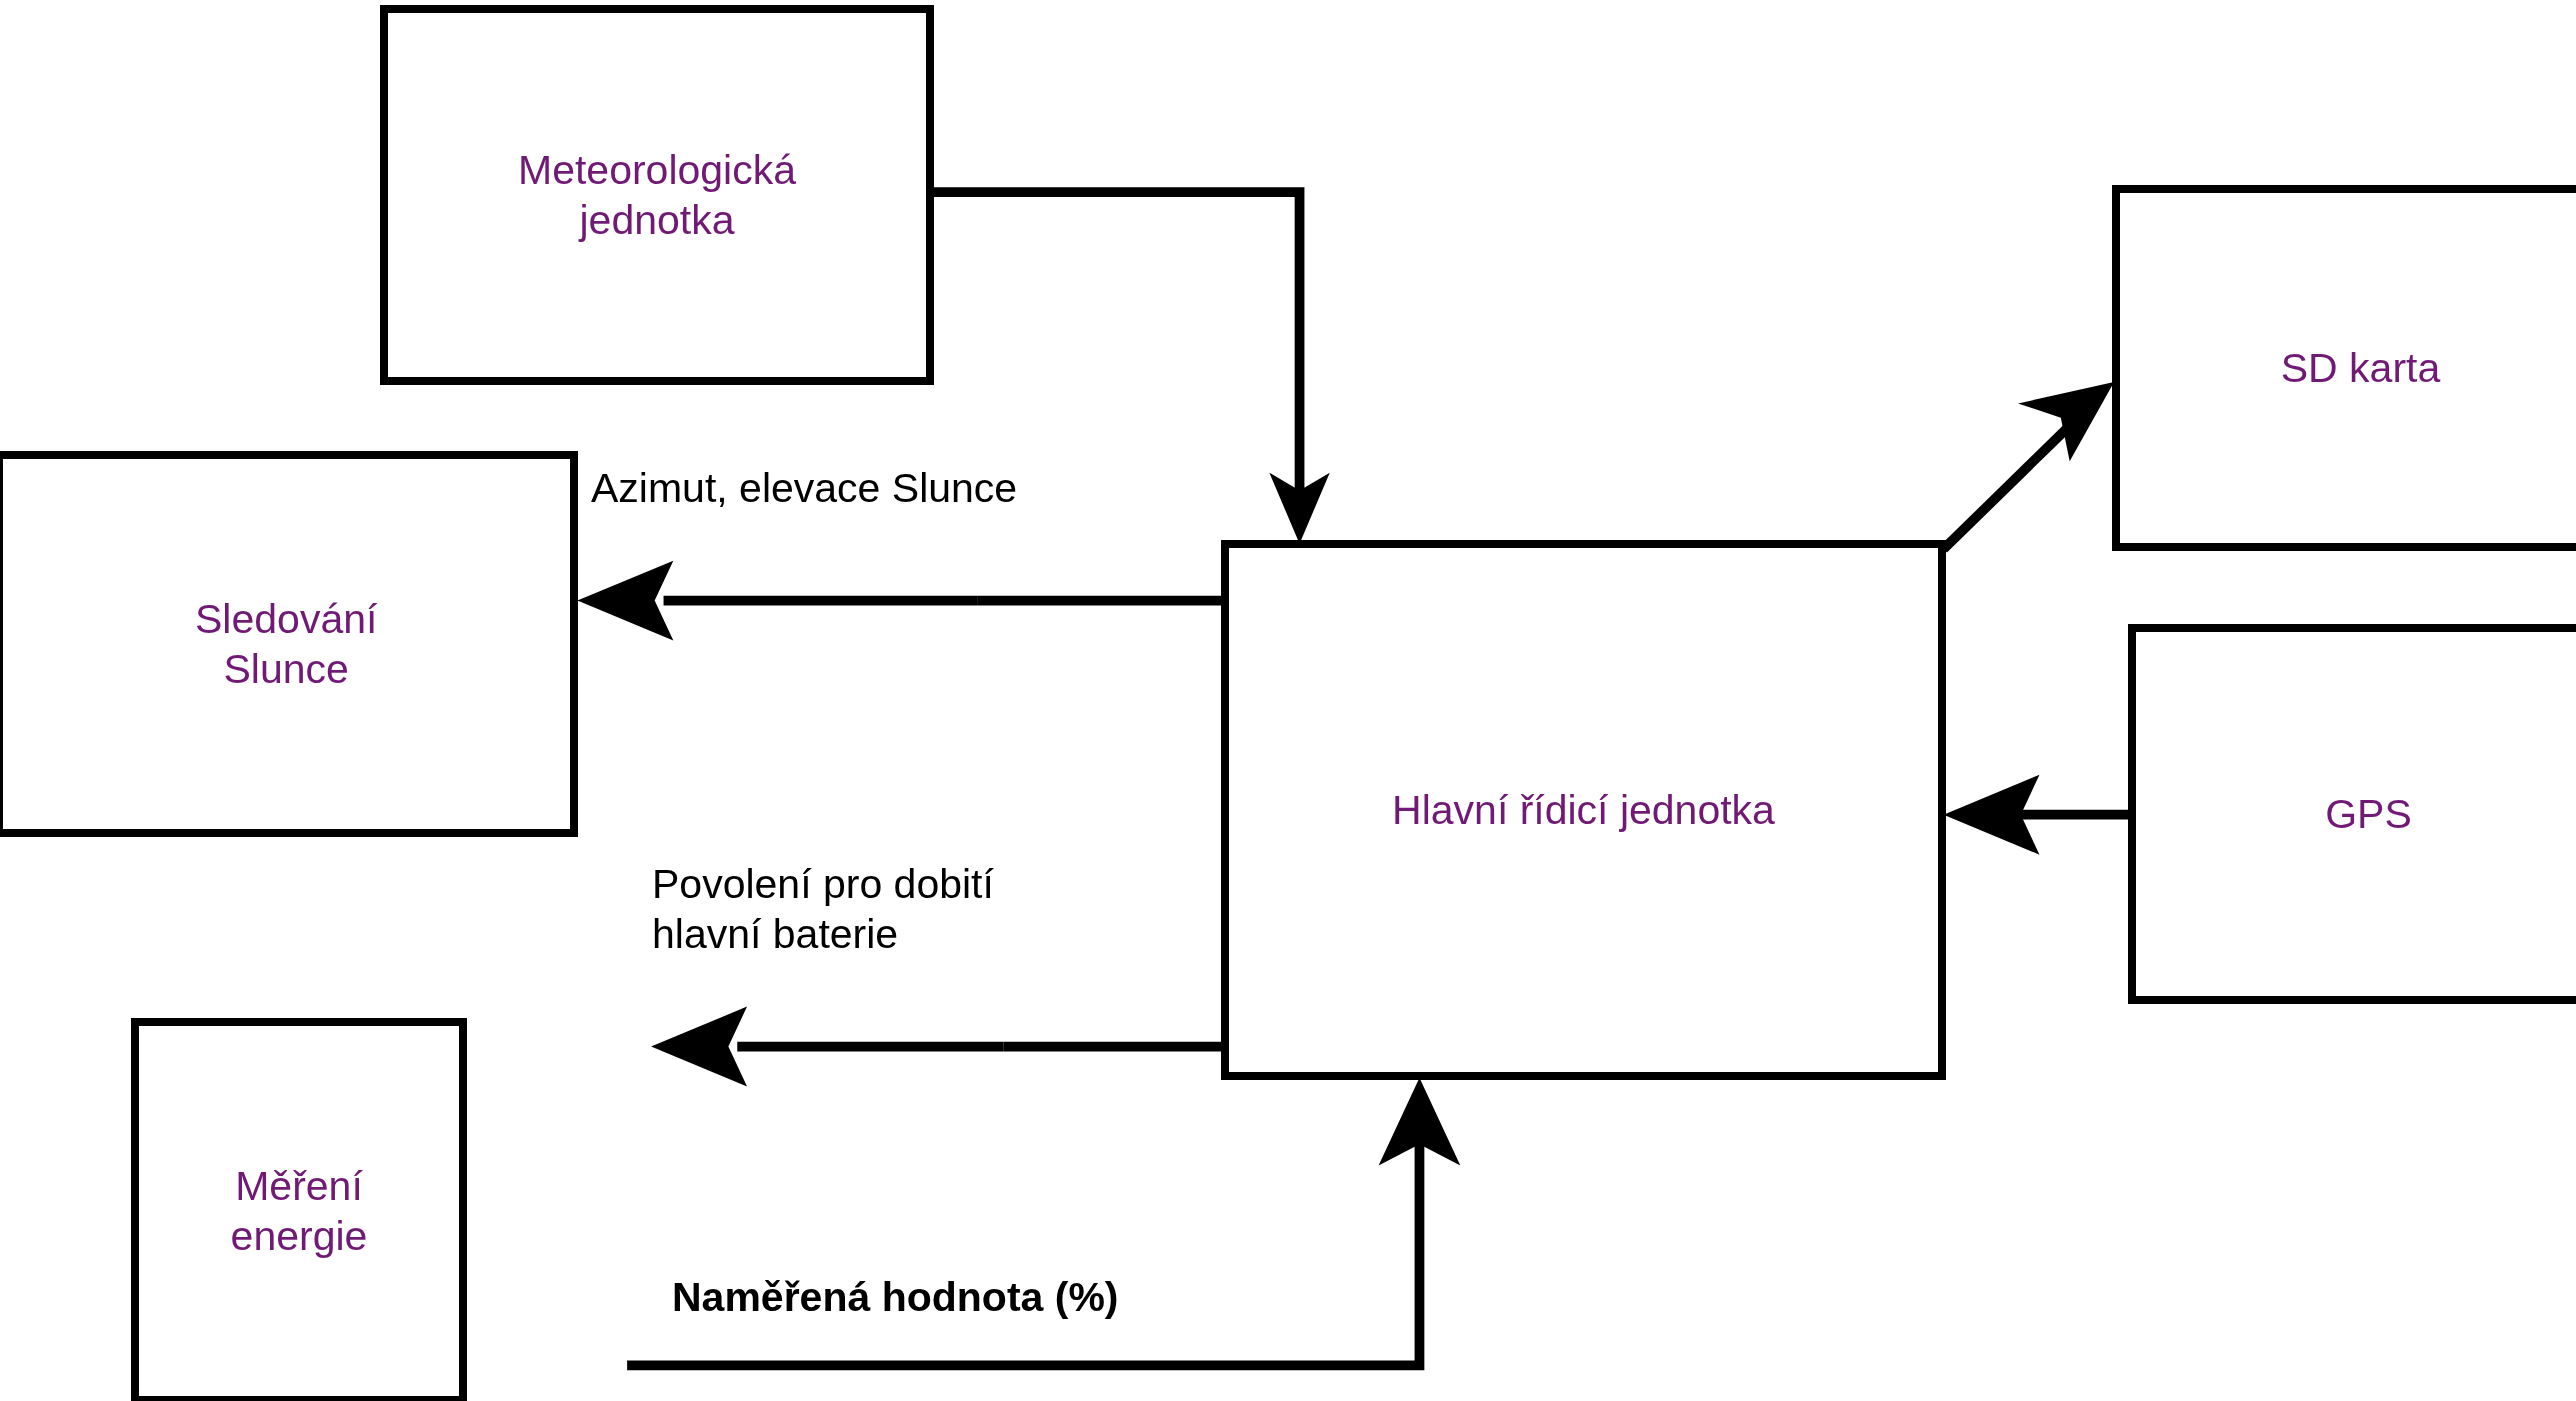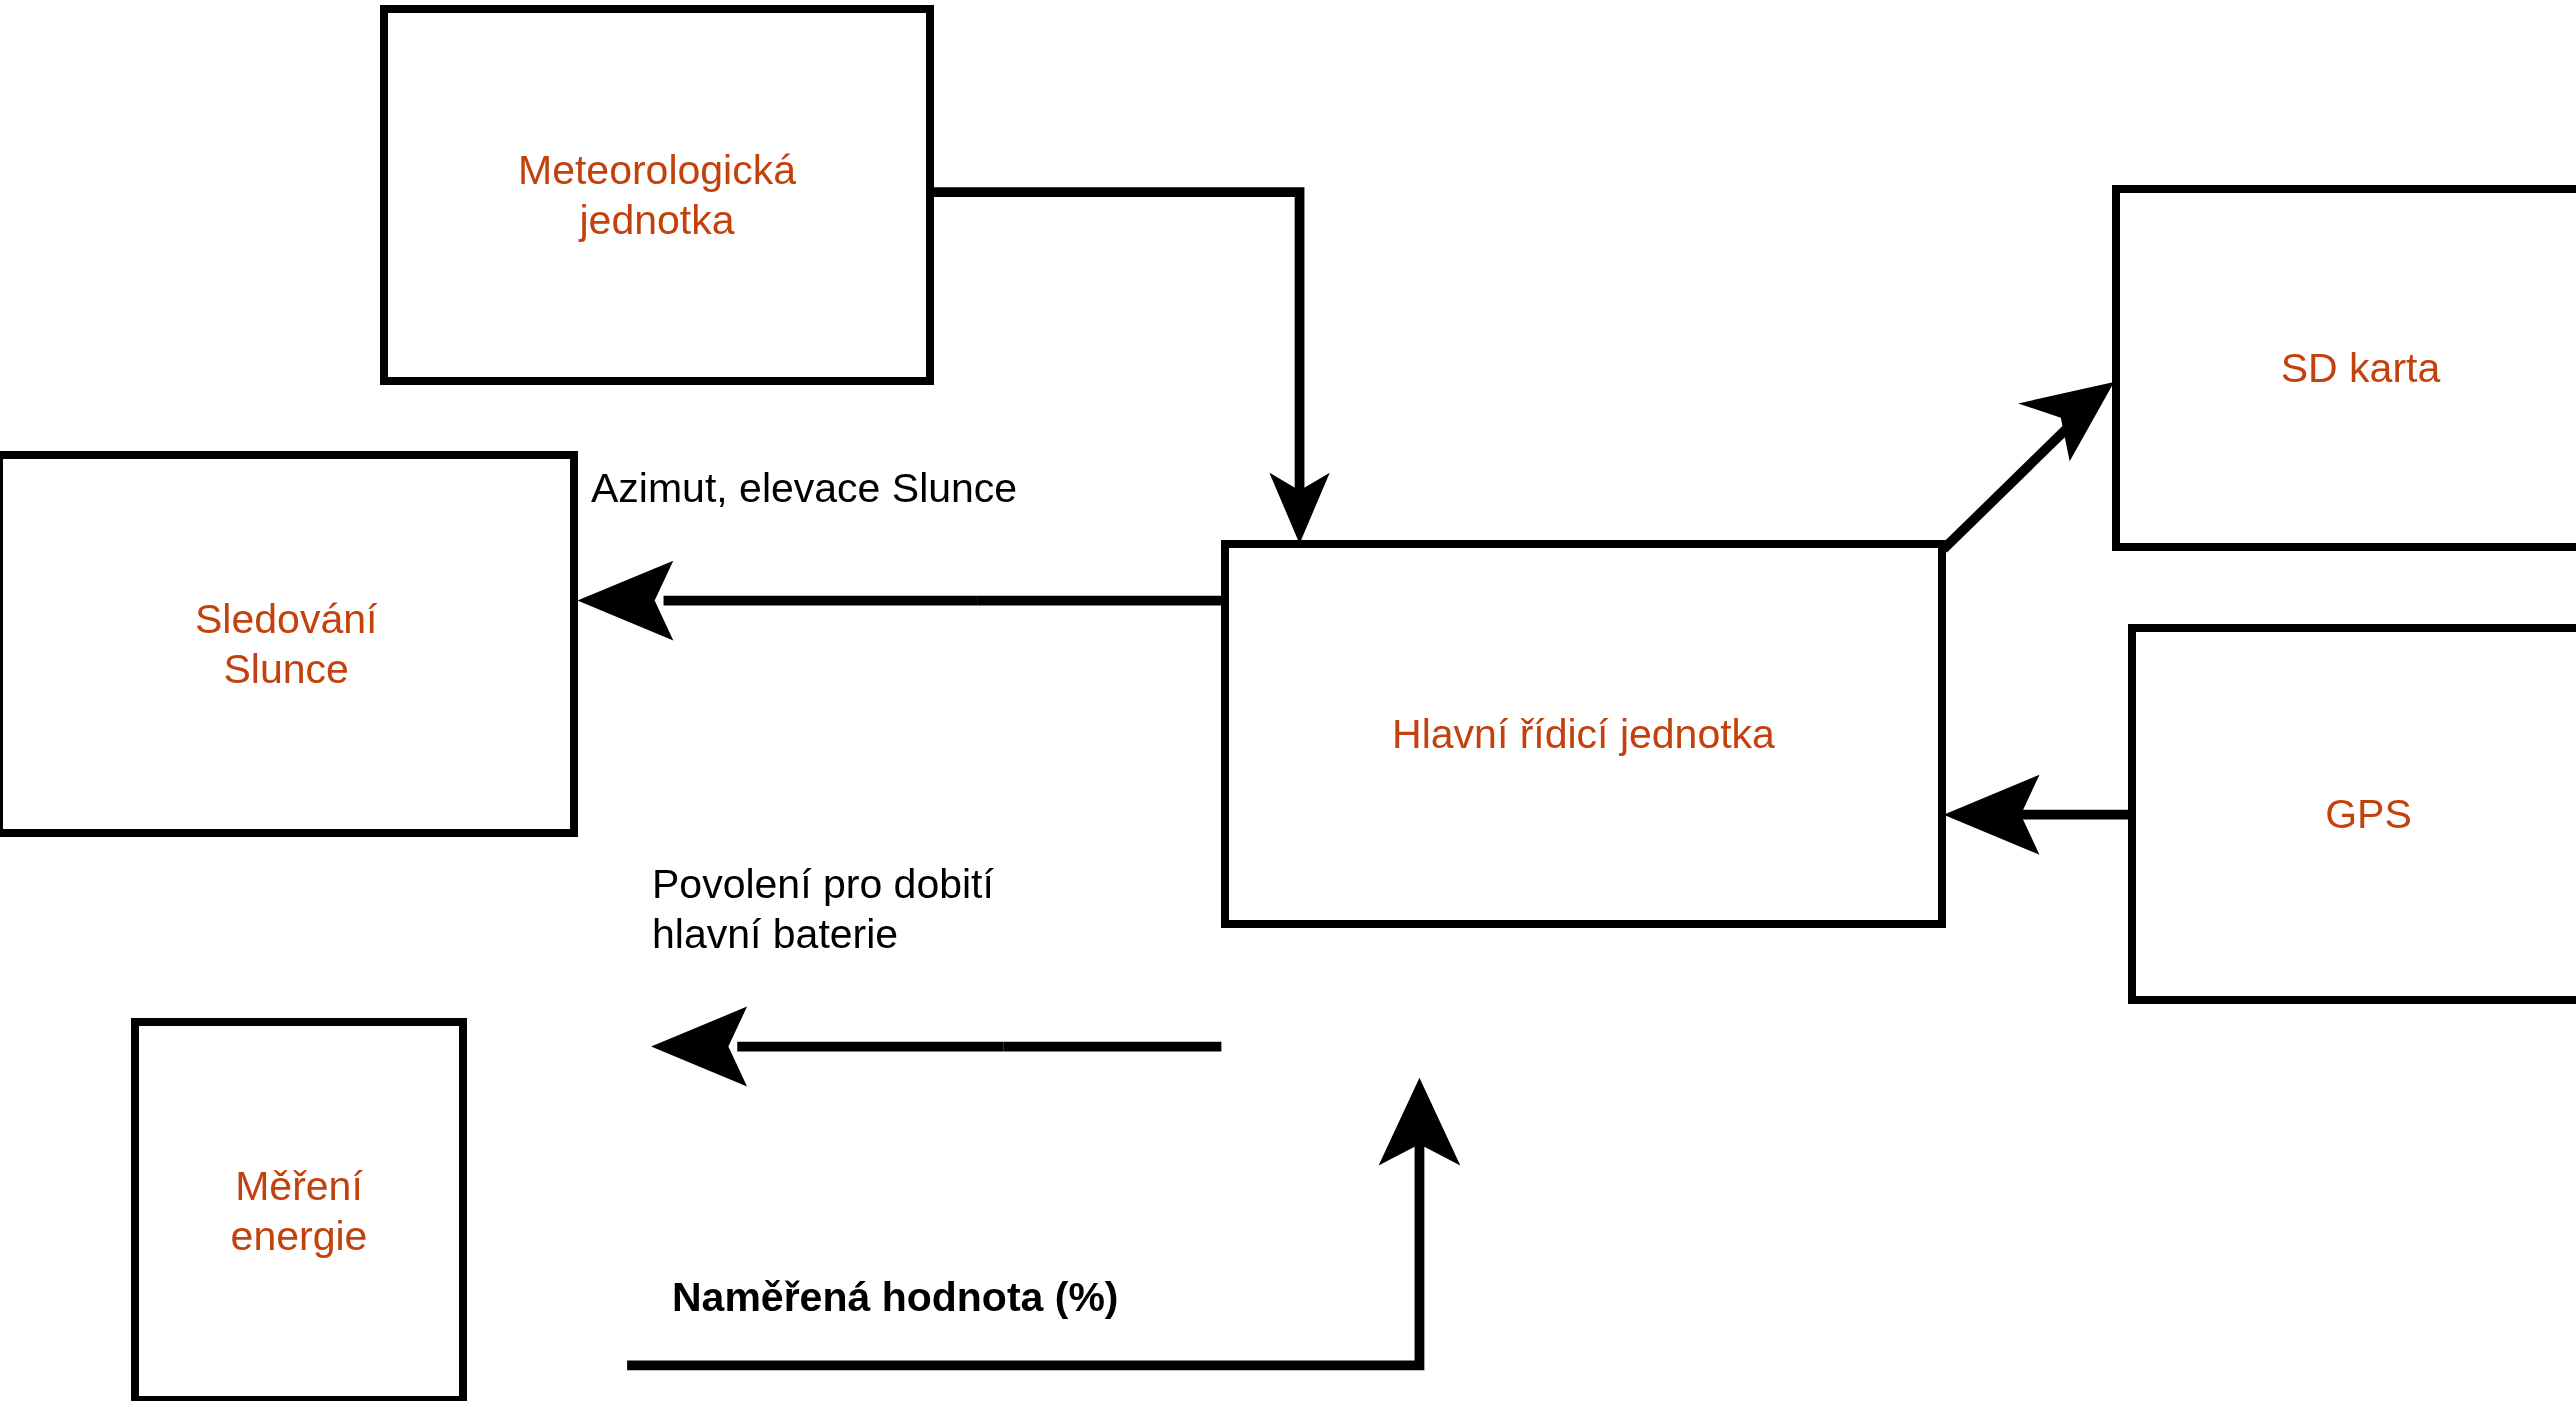--- a/index.html
+++ b/index.html
@@ -28,40 +28,40 @@
   }
   .node {
     position: absolute;
     box-sizing: border-box;
     border: 8px solid #000000;
     background: #ffffff;
     display: flex;
     align-items: center;
     justify-content: center;
     text-align: center;
-    color: #c2410c;
+    color: #701a75;
     line-height: 1.22;
     font-size: 41px;
     font-weight: 400;
     white-space: pre-line;
   }
   .edge-label {
     position: absolute;
     color: #000000;
     font-size: 41px;
     line-height: 1.22;
     white-space: pre-line;
     text-align: left;
   }
 
   
   #node-meteo      { left: 380px;  top: 5.3px;    width: 554px;  height: 380px; }
   #node-tracking   { left: -5.3px;   top: 451px;  width: 583px;  height: 386px; }
   #node-energy     { left: 131px;  top: 1018px; width: 336px;  height: 386px; }
-  #node-main       { left: 1221px; top: 540px;  width: 725px;  height: 388px; }
+  #node-main       { left: 1221px; top: 540px;  width: 725px;  height: 540px; }
   #node-sd         { left: 2112px; top: 185px;  width: 497px;  height: 366px; }
   #node-gps        { left: 2128px; top: 624px;  width: 481px;  height: 380px; }
 
   
   #label-measured-values   { left: 1010px; top: 86px;   }
   #label-azimuth-elevation { left: 591px;  top: 463px;  }
   #label-charge-permission { left: 632px;  top: 859px; margin-left: 20px;  }
   #label-measured-percent  { left: 672px;  top: 1272px; font-weight: bold; }
 </style>
 </head>

